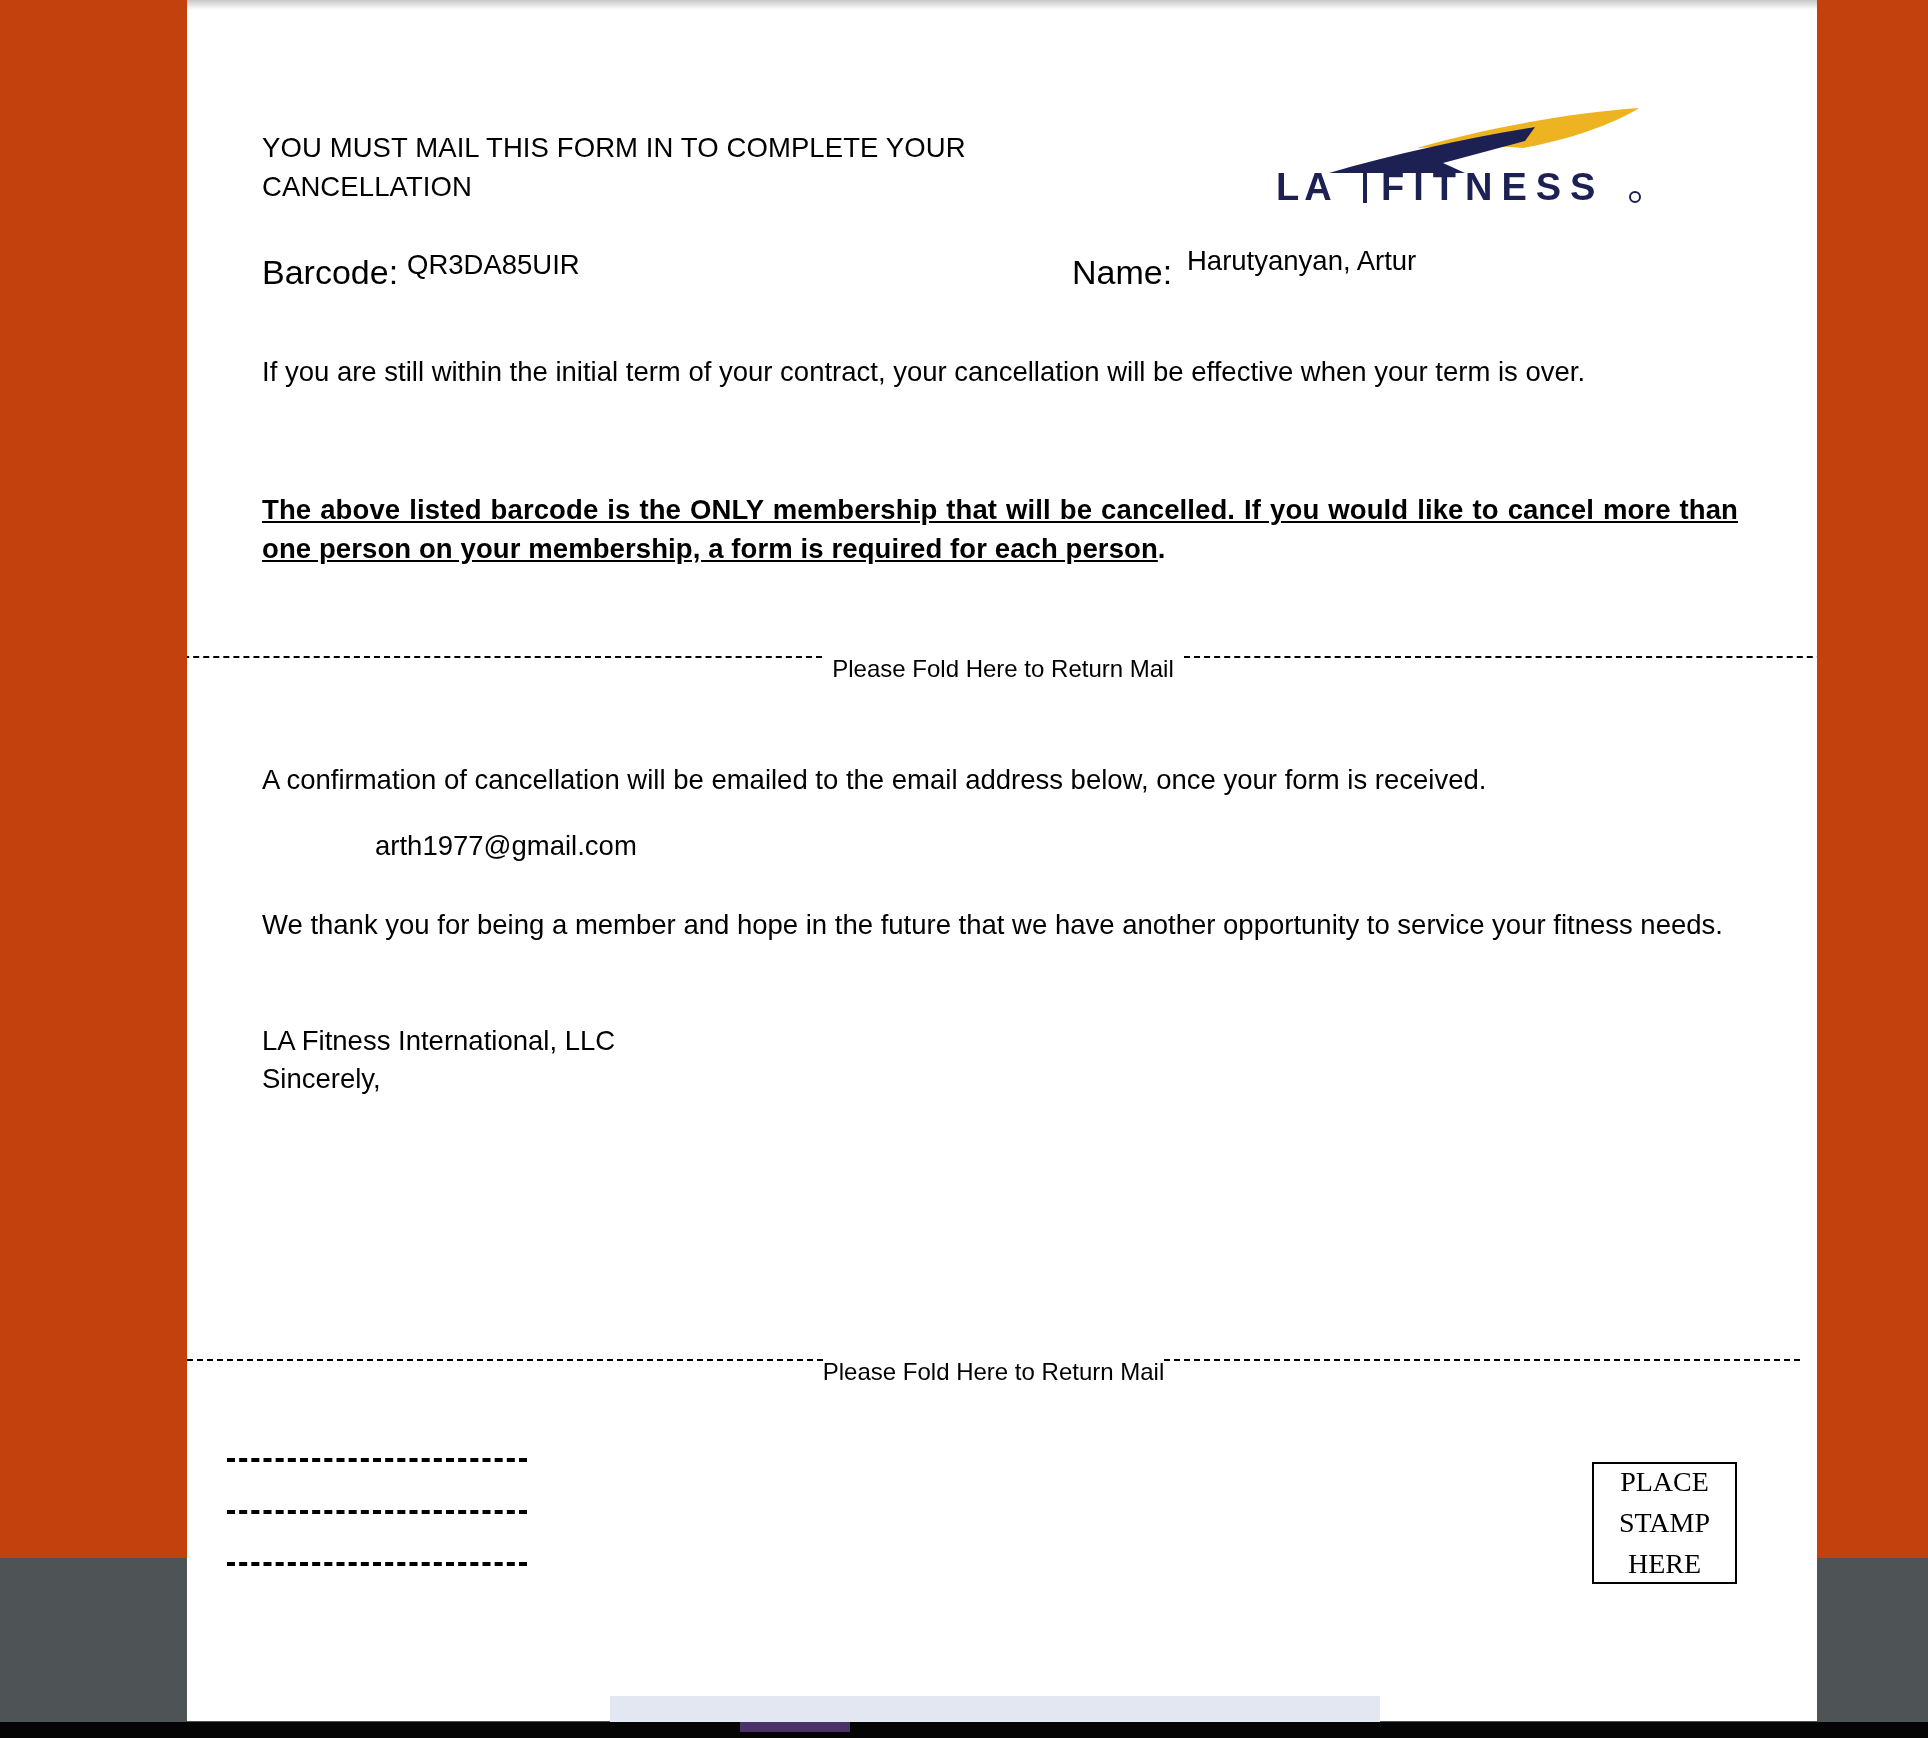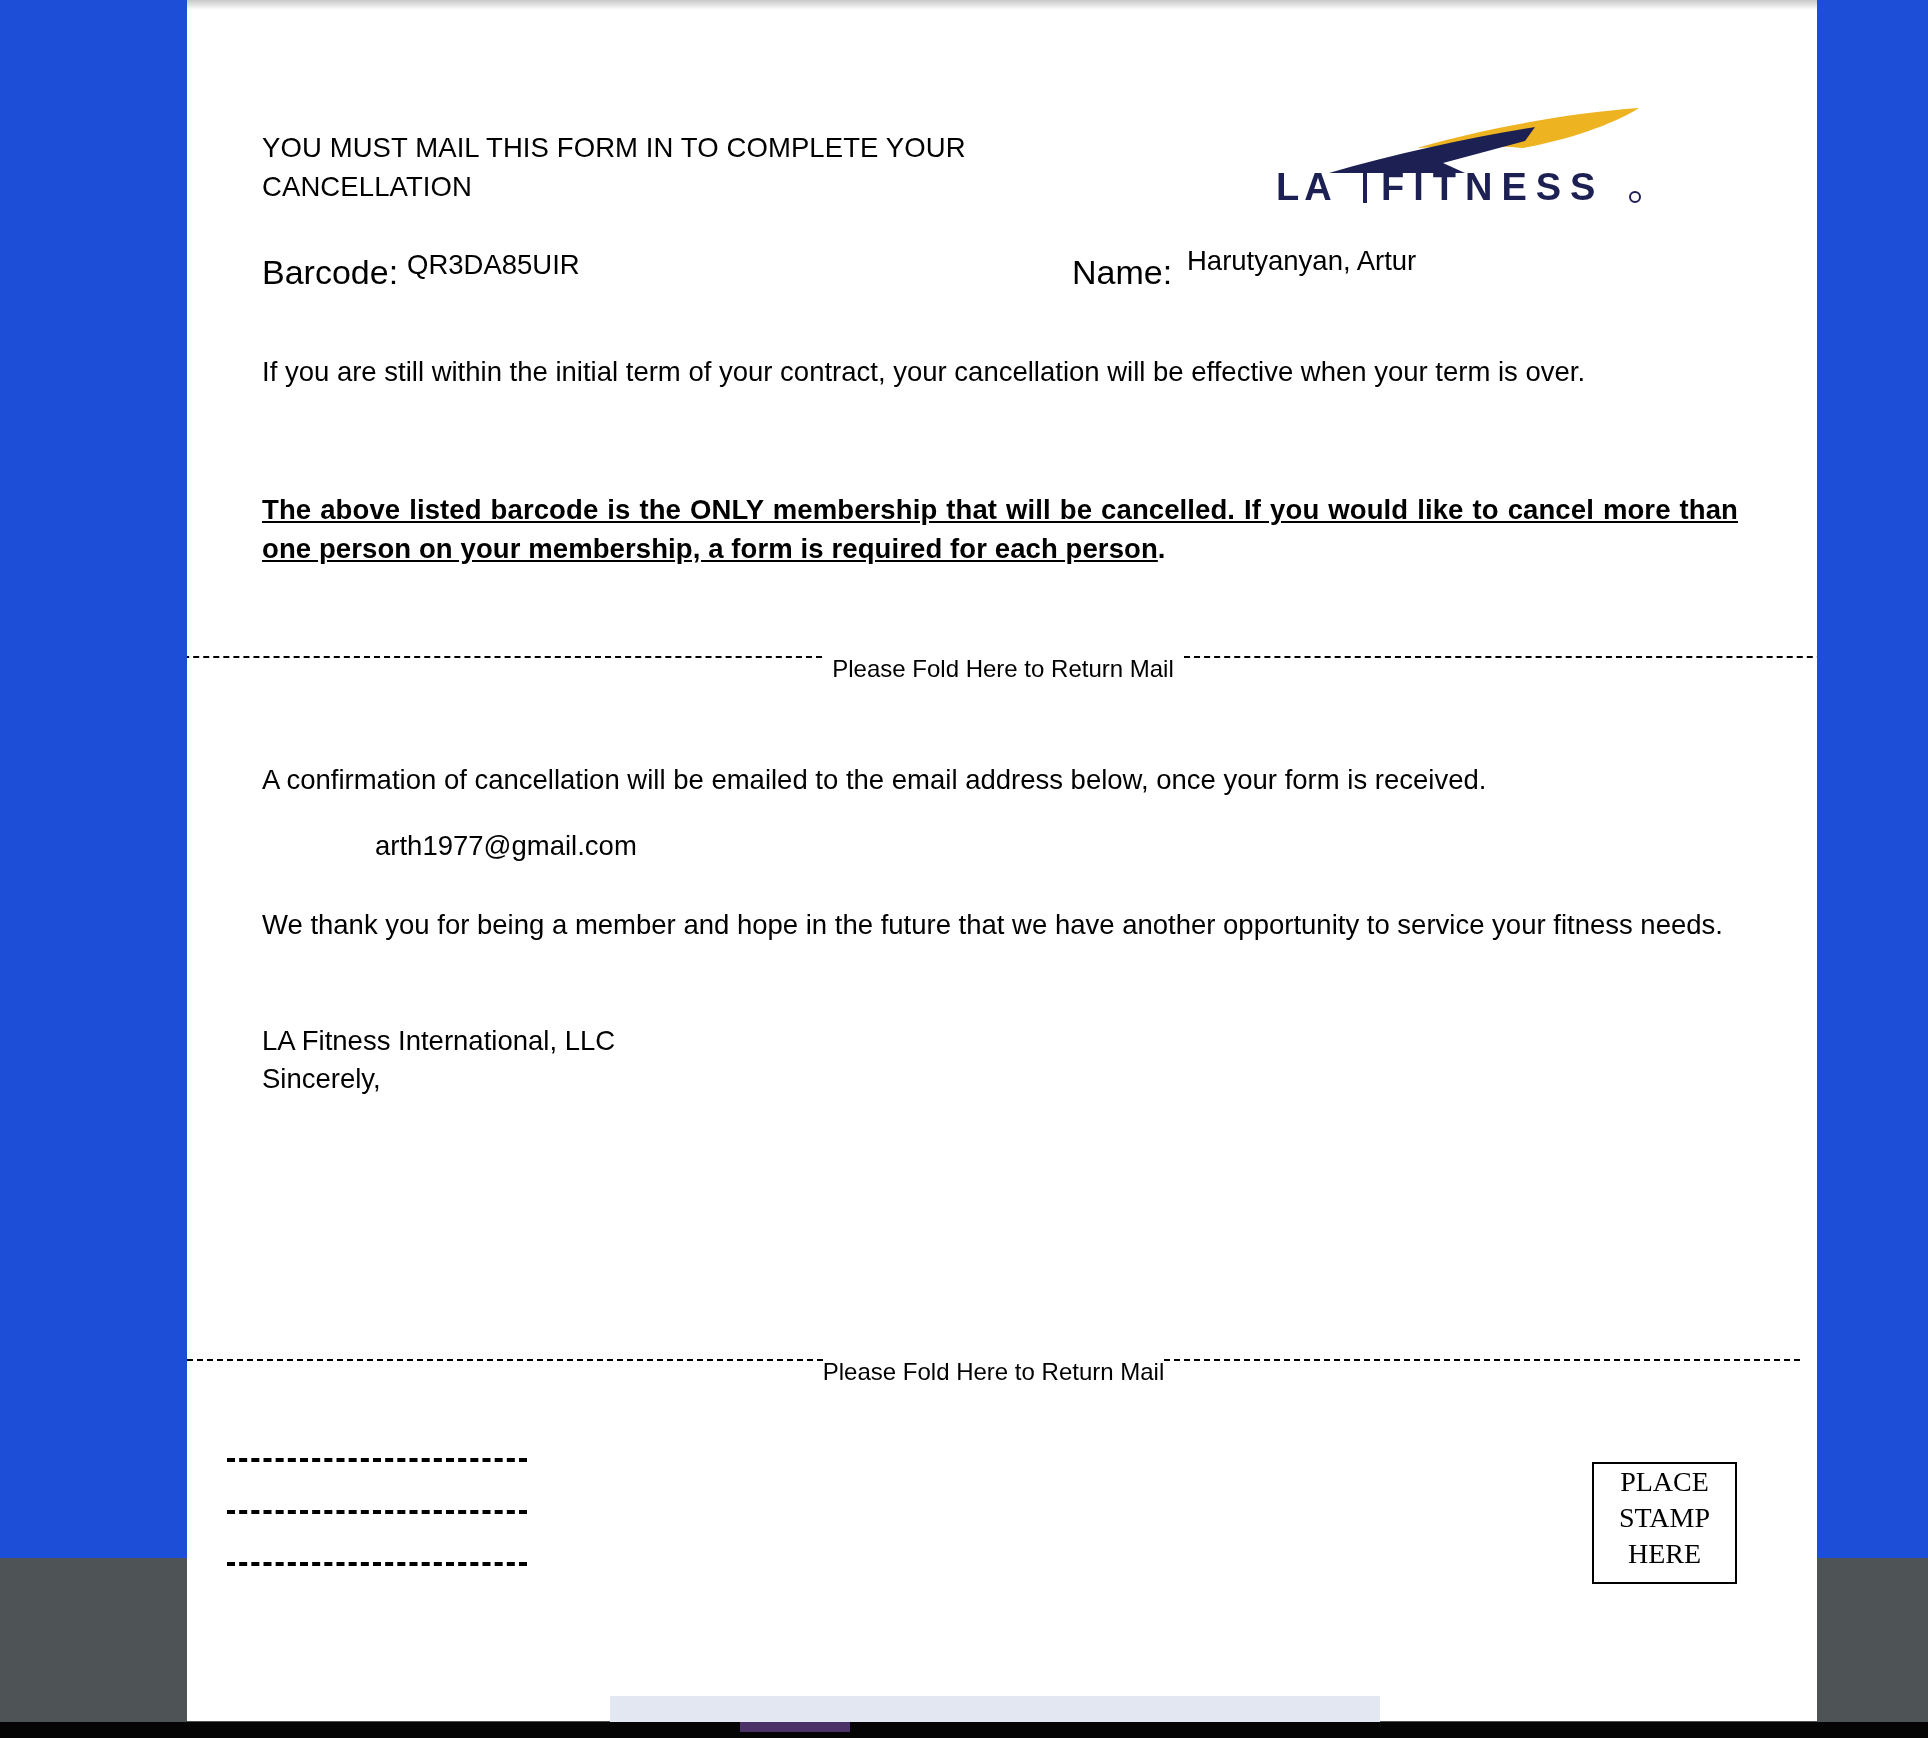--- a/index.html
+++ b/index.html
@@ -10,21 +10,21 @@
   body {
     width: 1928px;
     height: 1738px;
     overflow: hidden;
     font-family: "Liberation Sans", sans-serif;
   }
   .viewport {
     position: relative;
     width: 1928px;
     height: 1558px;
-    background: #1d4ed8;
+    background: #c2410c;
   }
   
   .page {
     position: absolute;
     left: 187px;
     top: 0px;
     width: 1630px;
     height: 1721px;
     background: #ffffff;
     box-sizing: border-box;
@@ -176,21 +176,21 @@
     position: absolute;
     left: 1405px;
     top: 1462px;
     width: 145px;
     height: 122px;
     border: 2px solid #000;
     box-sizing: border-box;
     display: flex;
     flex-direction: column;
     align-items: center;
-    justify-content: flex-start;
+    justify-content: space-between;
     font-family: "Liberation Serif", serif;
     font-size: 28px;
     line-height: 36px;
     color: #000;
     text-align: center;
   }
 
   
   #bottom-overlay {
     position: absolute;

